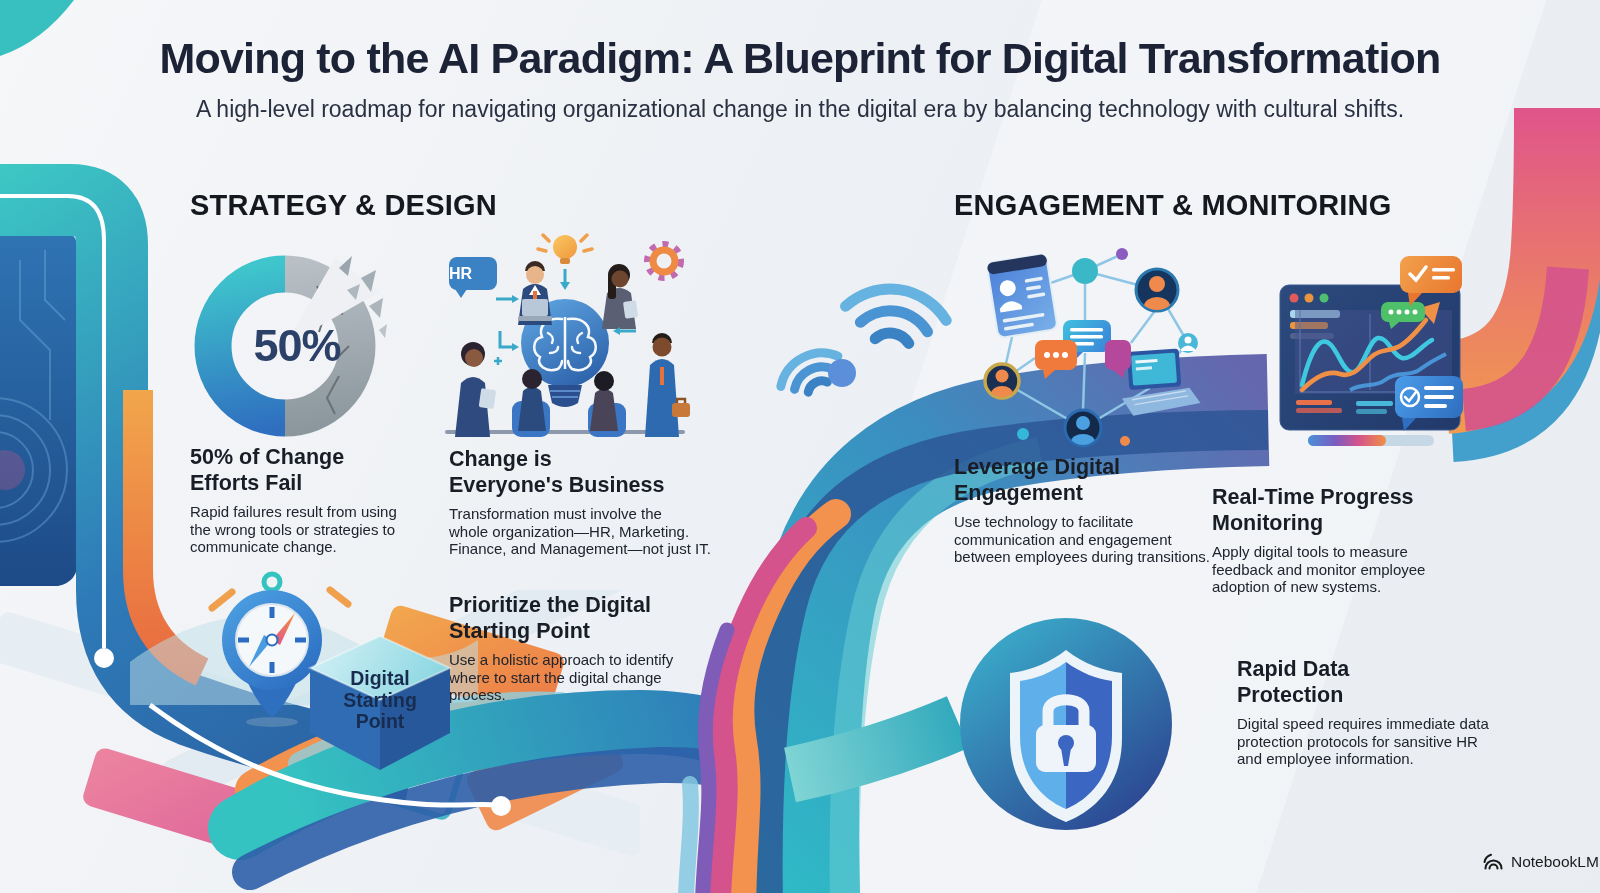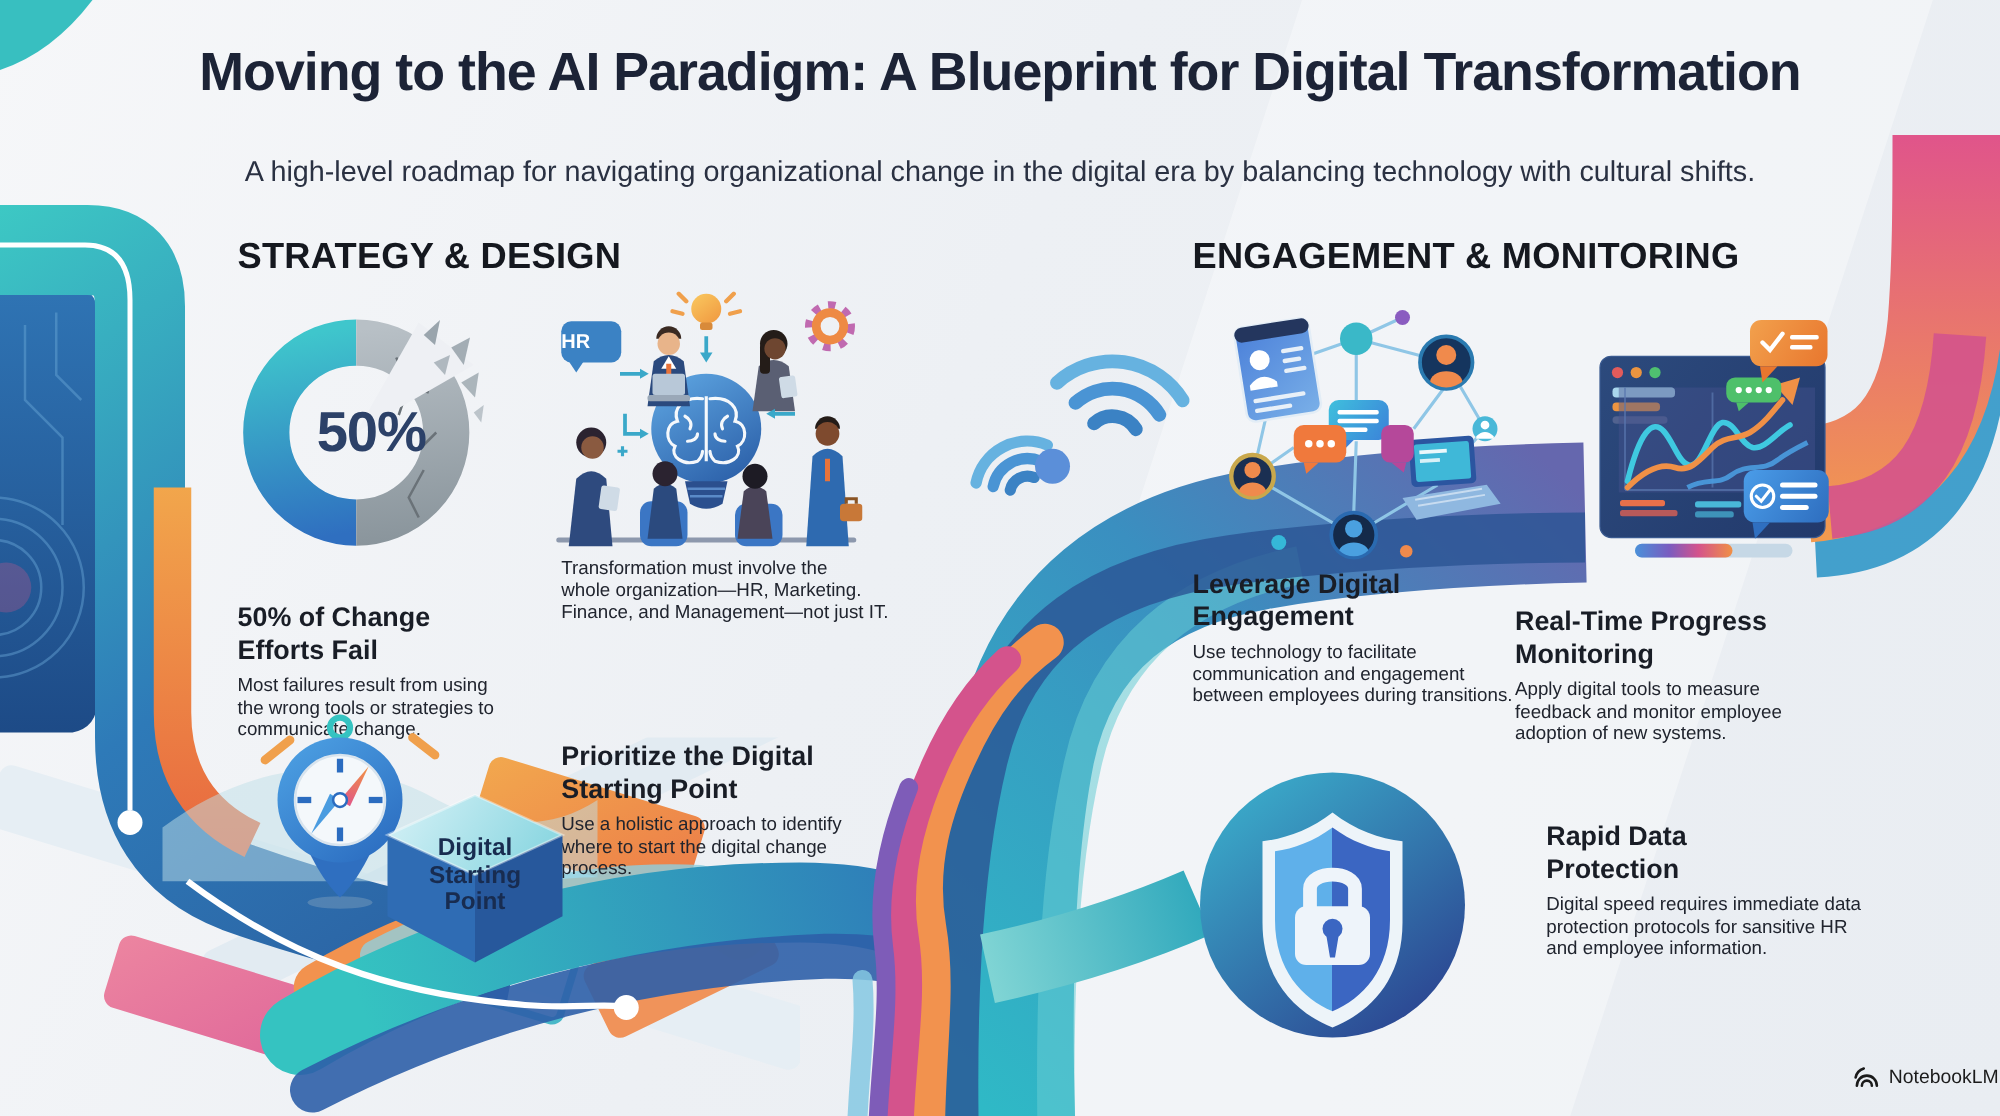--- a/index.html
+++ b/index.html
@@ -6,21 +6,21 @@
   #stage{position:relative;width:1600px;height:893px;overflow:hidden;
     background:linear-gradient(115deg,#f6f7f9 0%,#edf0f4 45%,#e9edf2 100%);
     font-family:"Liberation Sans",sans-serif;text-decoration:underline;}
   #stage::before{content:"";position:absolute;left:55%;top:-20%;width:30%;height:160%;
     background:rgba(255,255,255,.35);transform:rotate(18deg);pointer-events:none;}
   .abs{position:absolute;}
   .z1{z-index:1}.z2{z-index:2}.z3{z-index:3}.z4{z-index:4}
   .pre{white-space:pre-line;}
   .title{left:0;right:0;top:34px;text-align:center;font-size:43px;font-weight:700;
     letter-spacing:-.8px;color:#1c2336;}
-  .subtitle{left:0;right:0;top:96px;text-align:center;font-size:23px;color:#2a3142;margin-top:28px;}
+  .subtitle{left:0;right:0;top:96px;text-align:center;font-size:23px;color:#2a3142;}
   .sec-head{font-size:29px;font-weight:800;letter-spacing:.2px;color:#15181f;}
   .card-title{font-size:21.5px;line-height:26px;font-weight:700;color:#191d26;margin:0 0 7px 0;}
   .card-body{font-size:15px;line-height:17.5px;color:#20242e;}
   .donut-label{left:224px;top:320px;width:146px;text-align:center;font-size:45px;
     font-weight:700;letter-spacing:-1px;color:#2c4168;}
   .hr-badge{left:449px;top:257px;width:48px;height:33px;background:#3b82c4;border-radius:8px;
     color:#fff;font-size:16px;font-weight:700;display:flex;align-items:center;}
   .hr-badge::after{content:"";position:absolute;left:6px;bottom:-8px;border-left:6px solid transparent;
     border-right:6px solid transparent;border-top:9px solid #3b82c4;}
   .cube-label{left:318px;top:668px;width:124px;text-align:center;font-size:19.5px;
@@ -272,28 +272,30 @@
     </g>
     <polygon points="72,62 72,70 79,66" fill="#3aa8c9"></polygon>
     <polygon points="72,110 72,118 79,114" fill="#3aa8c9"></polygon>
     <polygon points="180,94 180,102 173,98" fill="#3aa8c9"></polygon>
     <path d="M 54 128 h 8 M 58 124 v 8" stroke="#3aa8c9" stroke-width="2.5"></path>
   </svg>
   <div class="abs z4 hr-badge">
       <span>HR</span>
     </div>
 
-  <div class="abs z3" style="left:190px;top:444px;width:240px;margin-top:37px;">
+  <div class="abs z3" style="left:190px;top:444px;width:240px;">
     <div class="card-title pre">50% of Change
 Efforts Fail</div>
-    <div class="card-body pre">Most failures result from using
+    <div class="card-body pre">Rapid failures result from using
 the wrong tools or strategies to
 communicate change.</div>
   </div>
   <div class="abs z3" style="left:449px;top:446px;width:262px;">
+    <div class="card-title pre">Change is
+Everyone's Business</div>
     <div class="card-body pre">Transformation must involve the
 whole organization—HR, Marketing.
 Finance, and Management—not just IT.</div>
   </div>
   <div class="abs z3" style="left:449px;top:592px;width:252px;">
     <div class="card-title pre">Prioritize the Digital
 Starting Point</div>
     <div class="card-body pre">Use a holistic approach to identify
 where to start the digital change
 process.</div>

